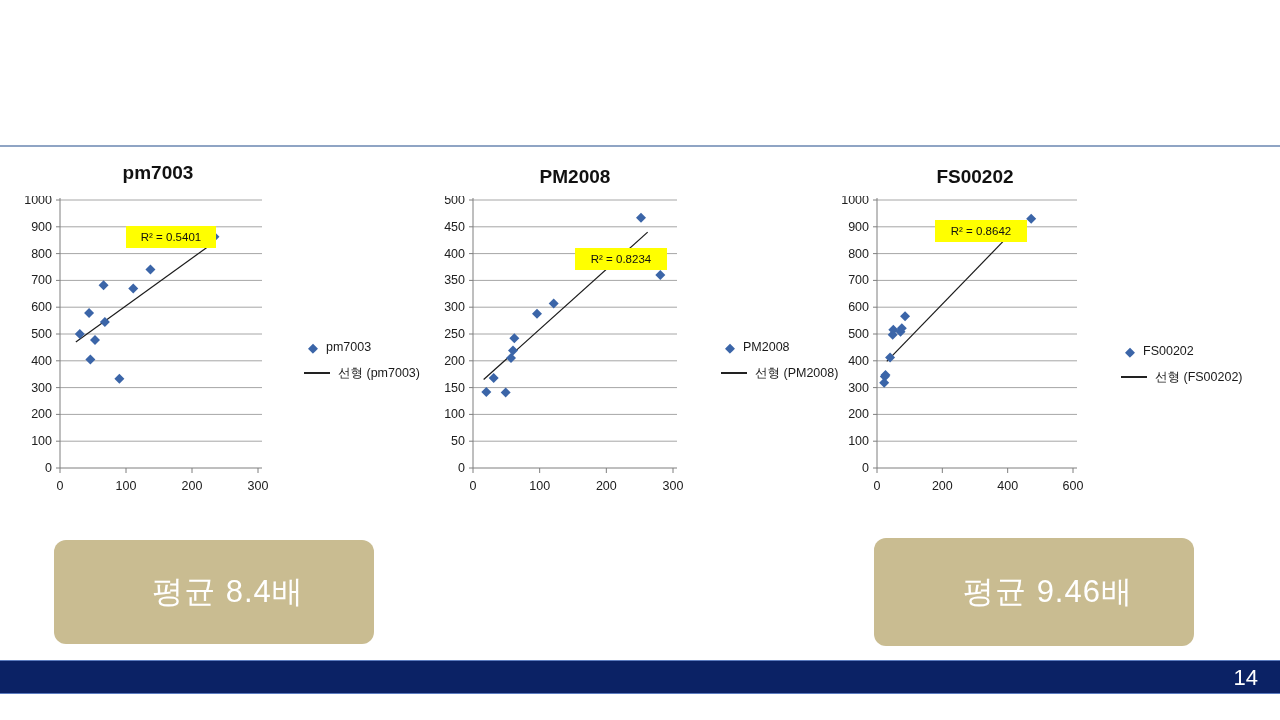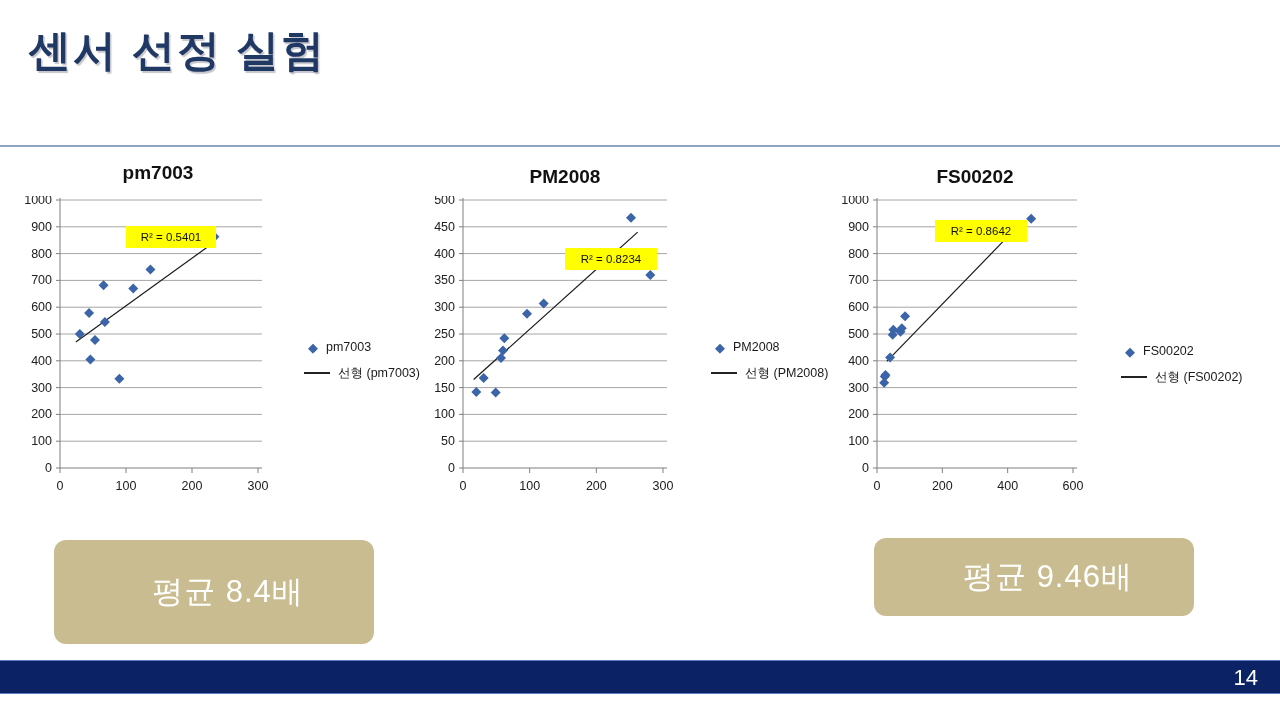--- a/index.html
+++ b/index.html
@@ -22,21 +22,21 @@
   }
   .header-rule {
     position: absolute; left: 0; top: 145px; width: 1280px; height: 2px;
     background: #8FA4C4;
   }
 
   
   .charts { position: absolute; left: 0; top: 150px; width: 1104px; height: 380px; }
   .chart-block { position: absolute; top: 0; width: 420px; height: 370px; }
   .chart-block.c0 { left: 8px; }
-  .chart-block.c1 { left: 415px; }
+  .chart-block.c1 { left: 425px; }
   .chart-block.c2 { left: 825px; }
 
   .chart-title {
     position: absolute; top: 12px; left: 0; width: 300px;
     text-align: center;
     font-size: 19px; font-weight: bold; color: #111;
   }
   .chart-block.c1 .chart-title, .chart-block.c2 .chart-title { top: 16px; }
 
   .plot-wrap { position: absolute; left: 0; top: 46px; width: 420px; height: 320px; }
@@ -60,40 +60,39 @@
   
   .callout {
     position: absolute;
     background: #C9BC91;
     border-radius: 12px;
     display: flex; align-items: center; justify-content: center;
     color: #ffffff; font-size: 31px; letter-spacing: 1px; padding-left: 28px;
   }
   .callout.b0 { left: 54px;  top: 540px; width: 320px; height: 104px; }
   .callout.b1 { left: 460px; top: 540px; width: 320px; height: 104px; }
-  .callout.b2 { left: 874px; top: 538px; width: 320px; height: 78px; }
+  .callout.b2 { left: 874px; top: 538px; width: 320px; height: 108px; }
 
   
   .footer-bar {
     position: absolute; left: 0; top: 660px; width: 1280px; height: 34px;
     background: #0B2265;
     border-top: 1px solid #5B7BBF;
     border-bottom: 1px solid #5B7BBF;
   }
   .page-number {
     position: absolute; right: 22px; top: 663px;
     color: #ffffff; font-size: 22px; line-height: 30px;
   }
 </style>
 </head>
 <body>
 
 <div class="slide">
 
-  <div class="slide-title">센서 선정 실험</div>
   <div class="header-rule"></div>
 
   <div class="charts">
 
     <div class="chart-block c0">
       <div class="chart-title">pm7003</div>
       <div class="plot-wrap">
         <svg class="plot-svg" id="svg0" width="300" height="320">
             <line x1="48" y1="272" x2="52" y2="272" stroke="#7F7F7F" stroke-width="1"></line>
             <text x="44" y="276" text-anchor="end" font-family="&quot;Liberation Sans&quot;, sans-serif" font-size="12.5" fill="#202020">0</text>

